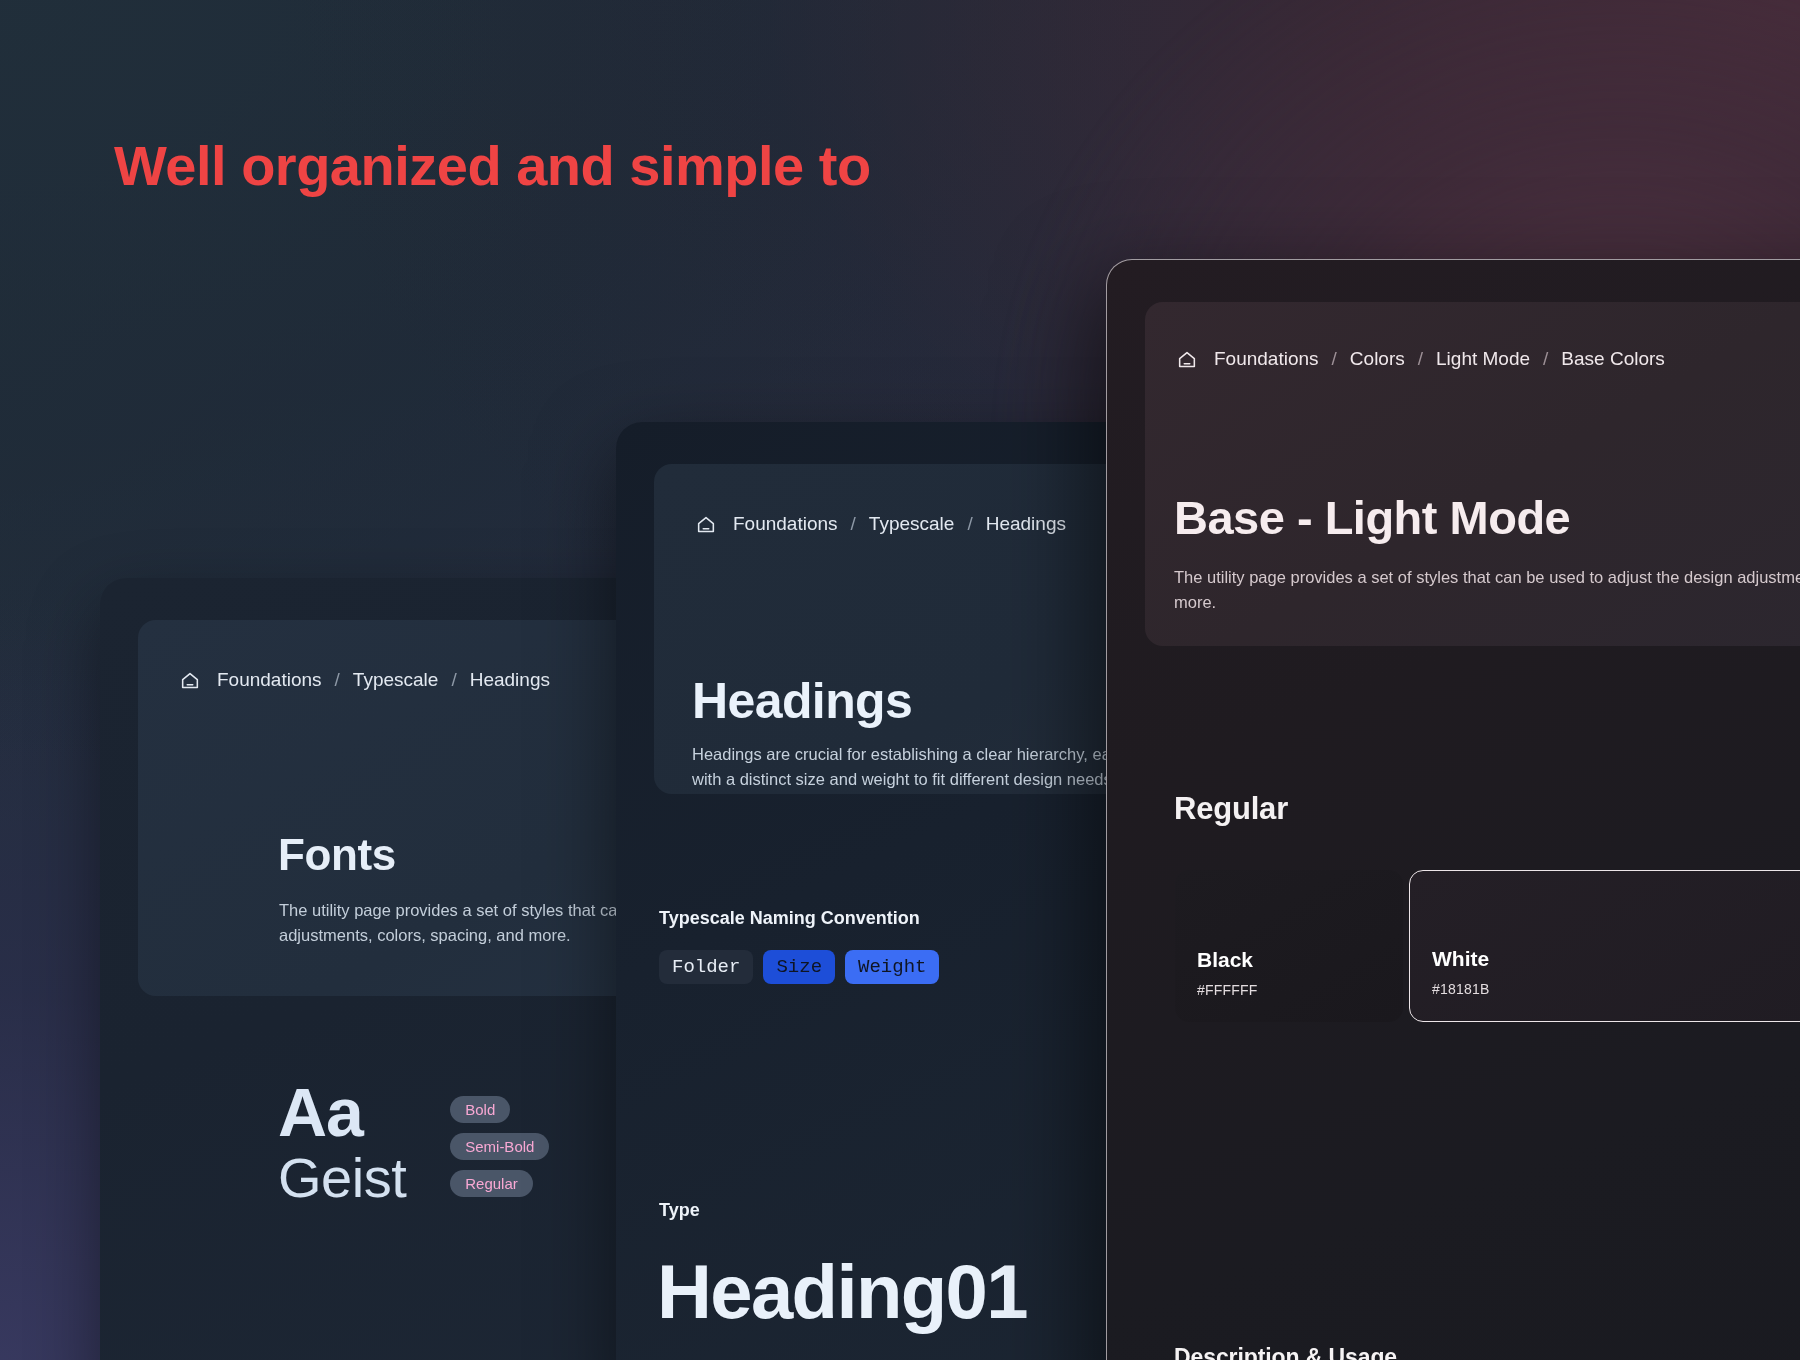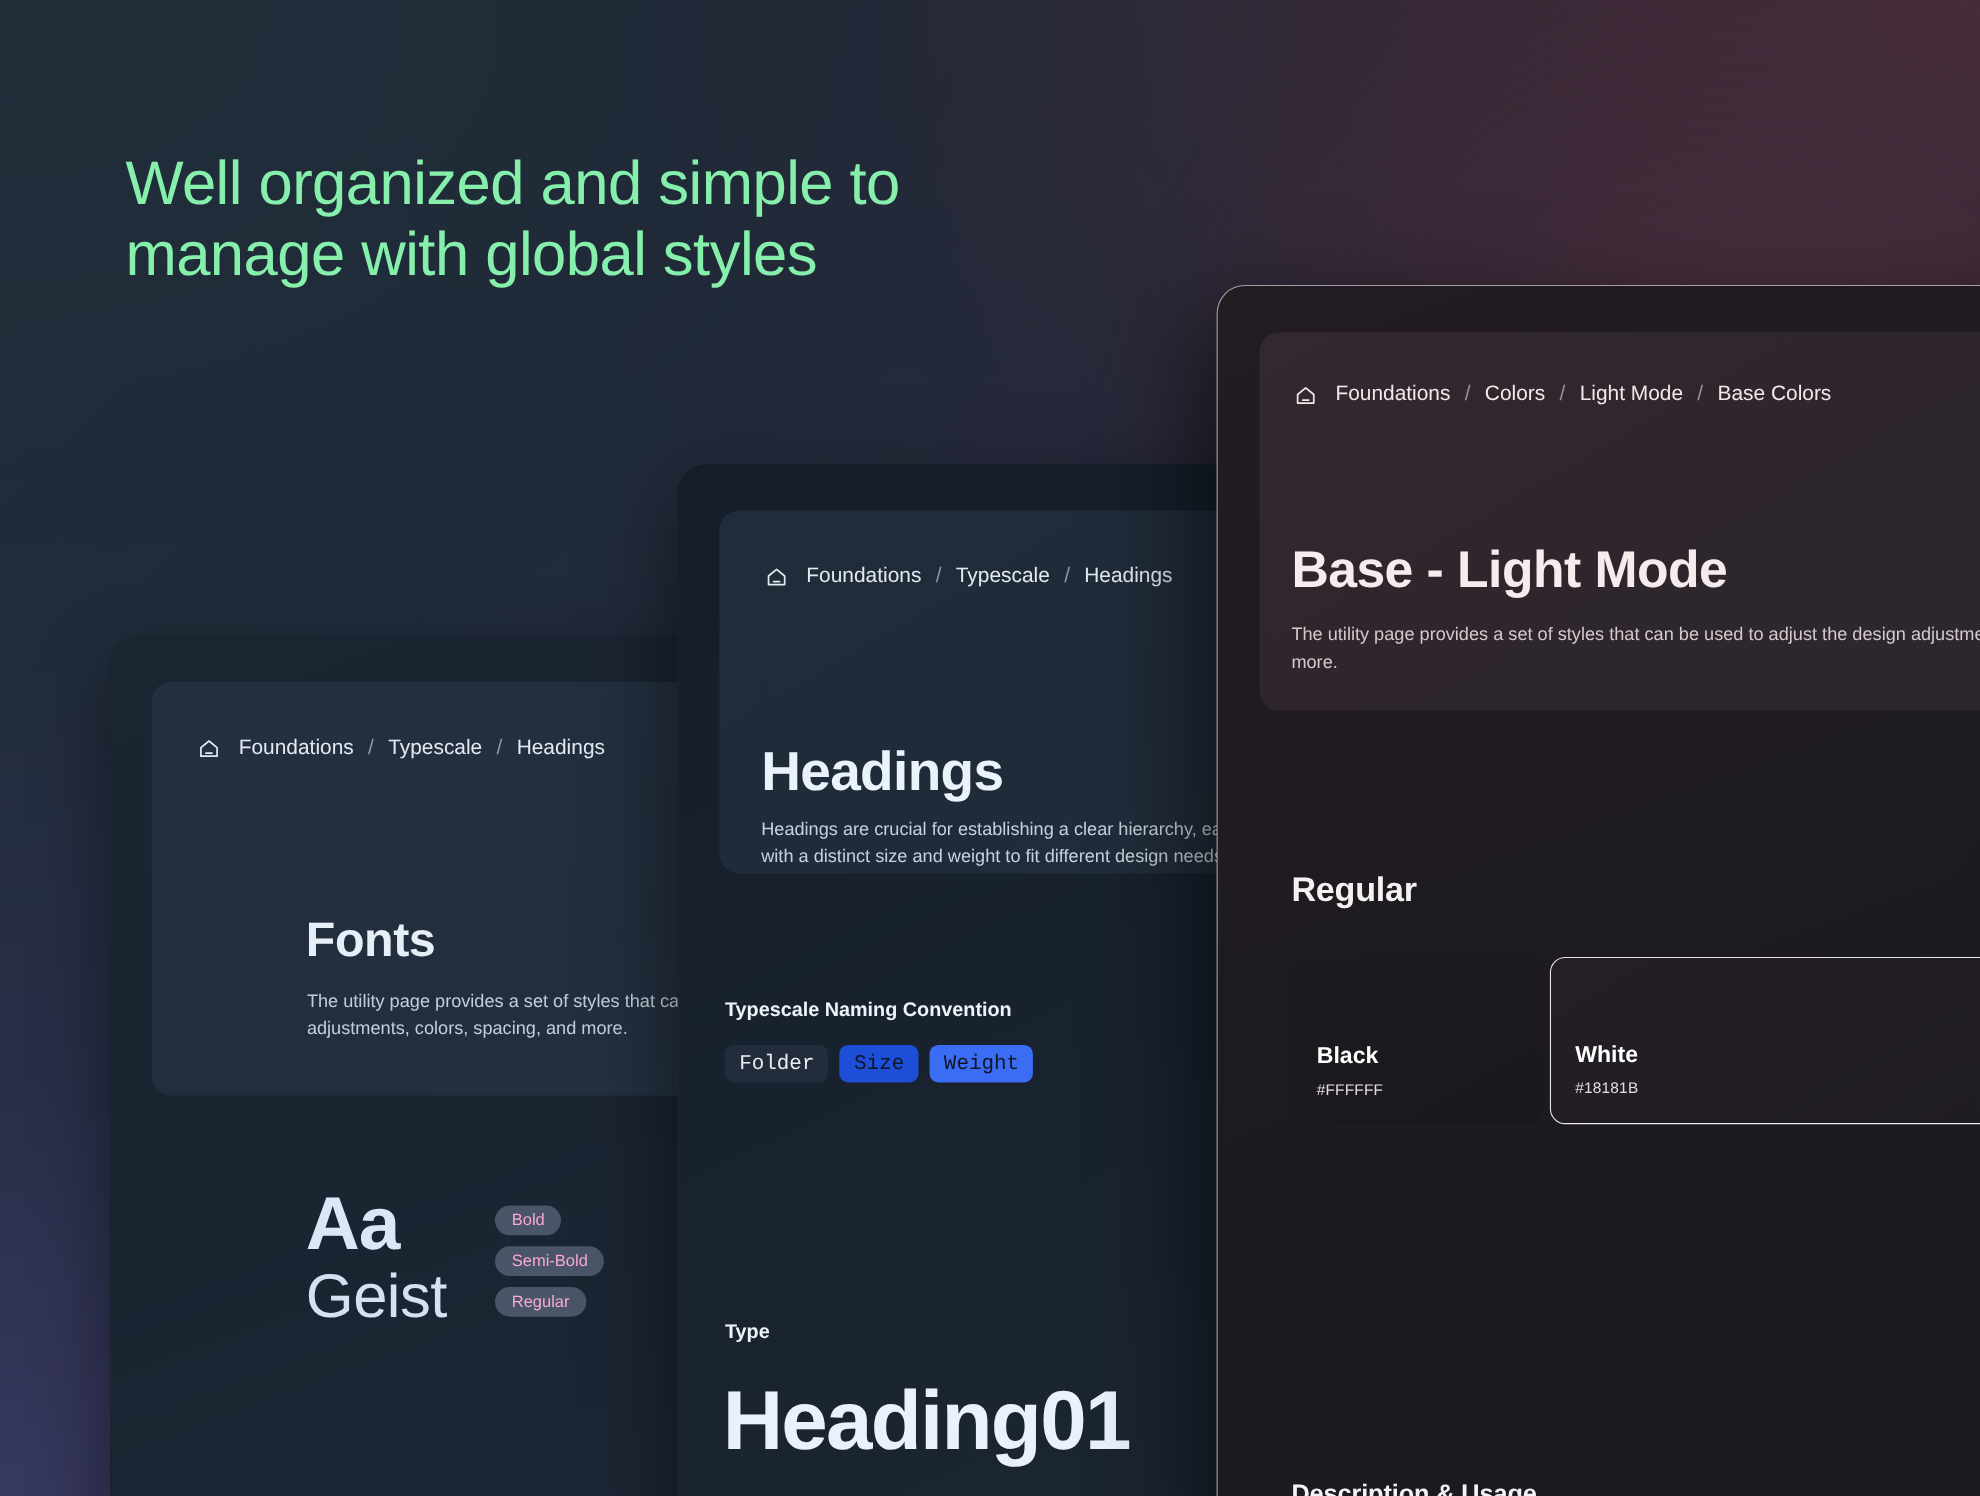--- a/index.html
+++ b/index.html
@@ -39,23 +39,23 @@
   #hero {
     position: absolute;
     left: 114px;
     top: 134px;
     width: 880px;
     z-index: 60;
   }
   #hero h1 {
     font-size: 56px;
     line-height: 1.16;
-    font-weight: 400;
+    font-weight: 700;
     letter-spacing: -0.5px;
-    color: #86efac;
+    color: #ef4444;
   }
 
   
   .card {
     position: absolute;
     border-radius: 26px;
     overflow: hidden;
   }
   .card .inner-panel {
     position: absolute;
@@ -240,21 +240,21 @@
 </head>
 <body>
 
 <div id="bg-root">
   <div id="bg-tint-right"></div>
 </div>
 
 <div id="hero">
   <h1>
     <span>Well organized and simple to</span><br>
-    <span>manage with global styles</span><br>
+    <br>
   </h1>
 </div>
 
 <div class="card" id="card-fonts">
   <div class="inner-panel"></div>
 
   <div class="crumbs">
     <span class="home-icon">
       <svg width="22" height="22" viewBox="0 0 24 24" fill="none" stroke="#e3e9f1" stroke-width="1.7" stroke-linecap="round" stroke-linejoin="round">
         <path d="M4 10.5 L12 4 L20 10.5 V19 H4 Z"></path>

